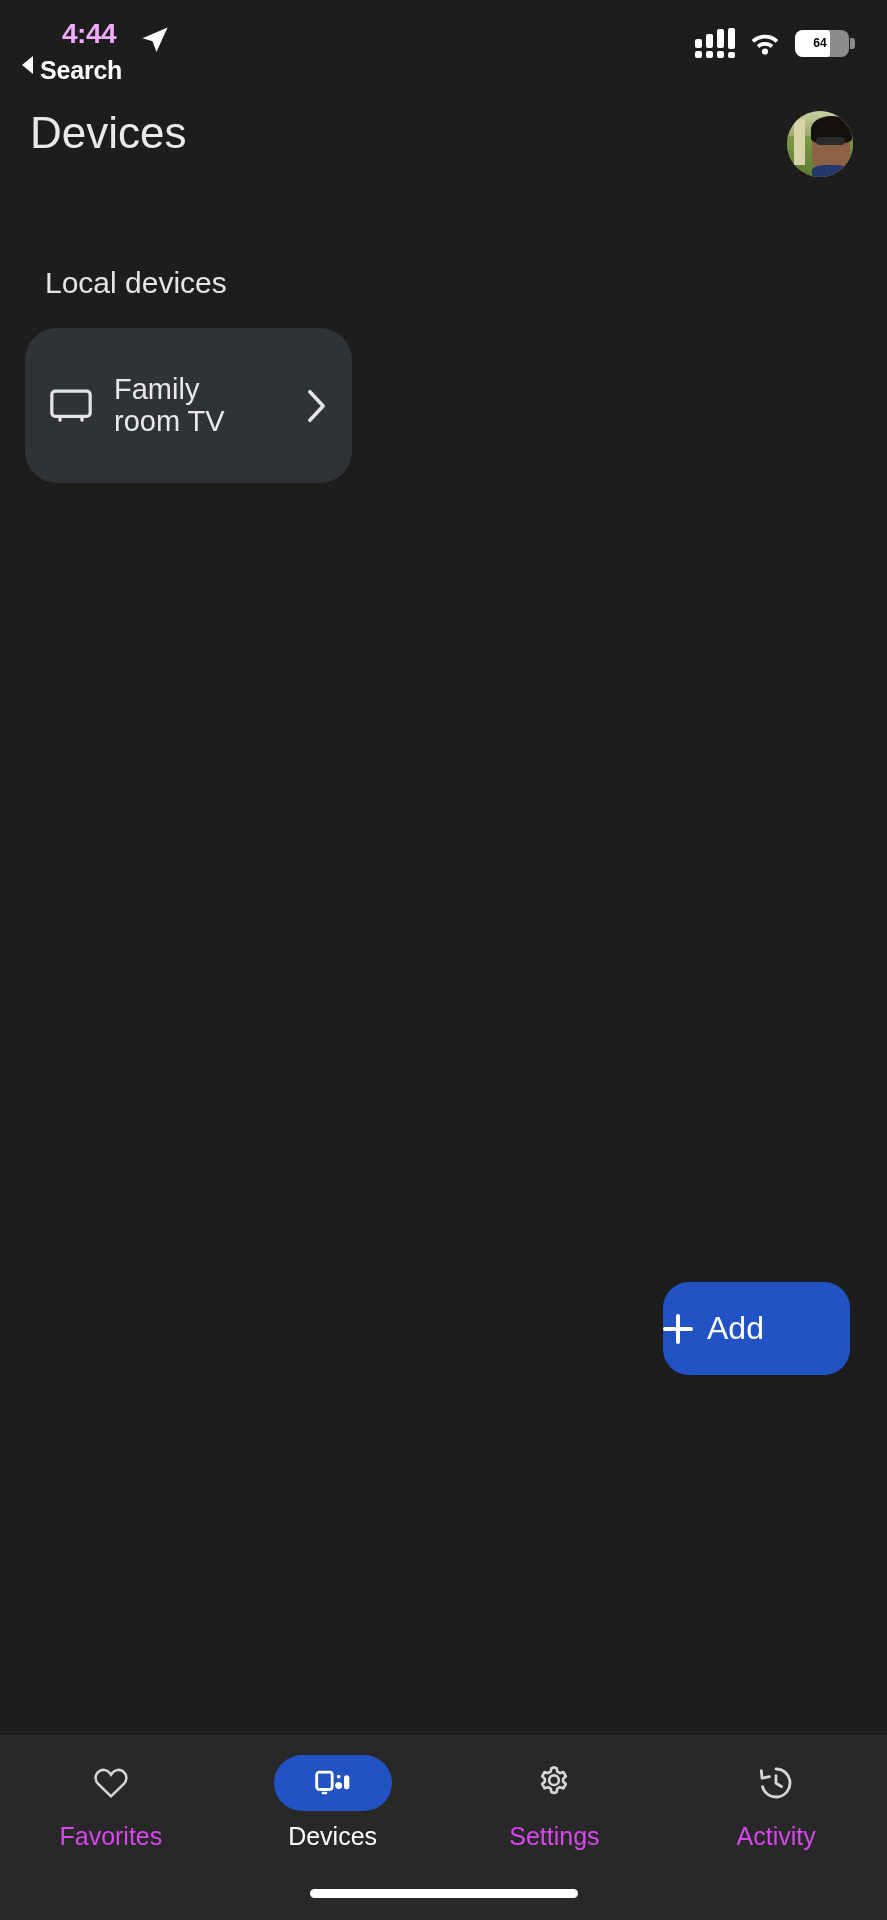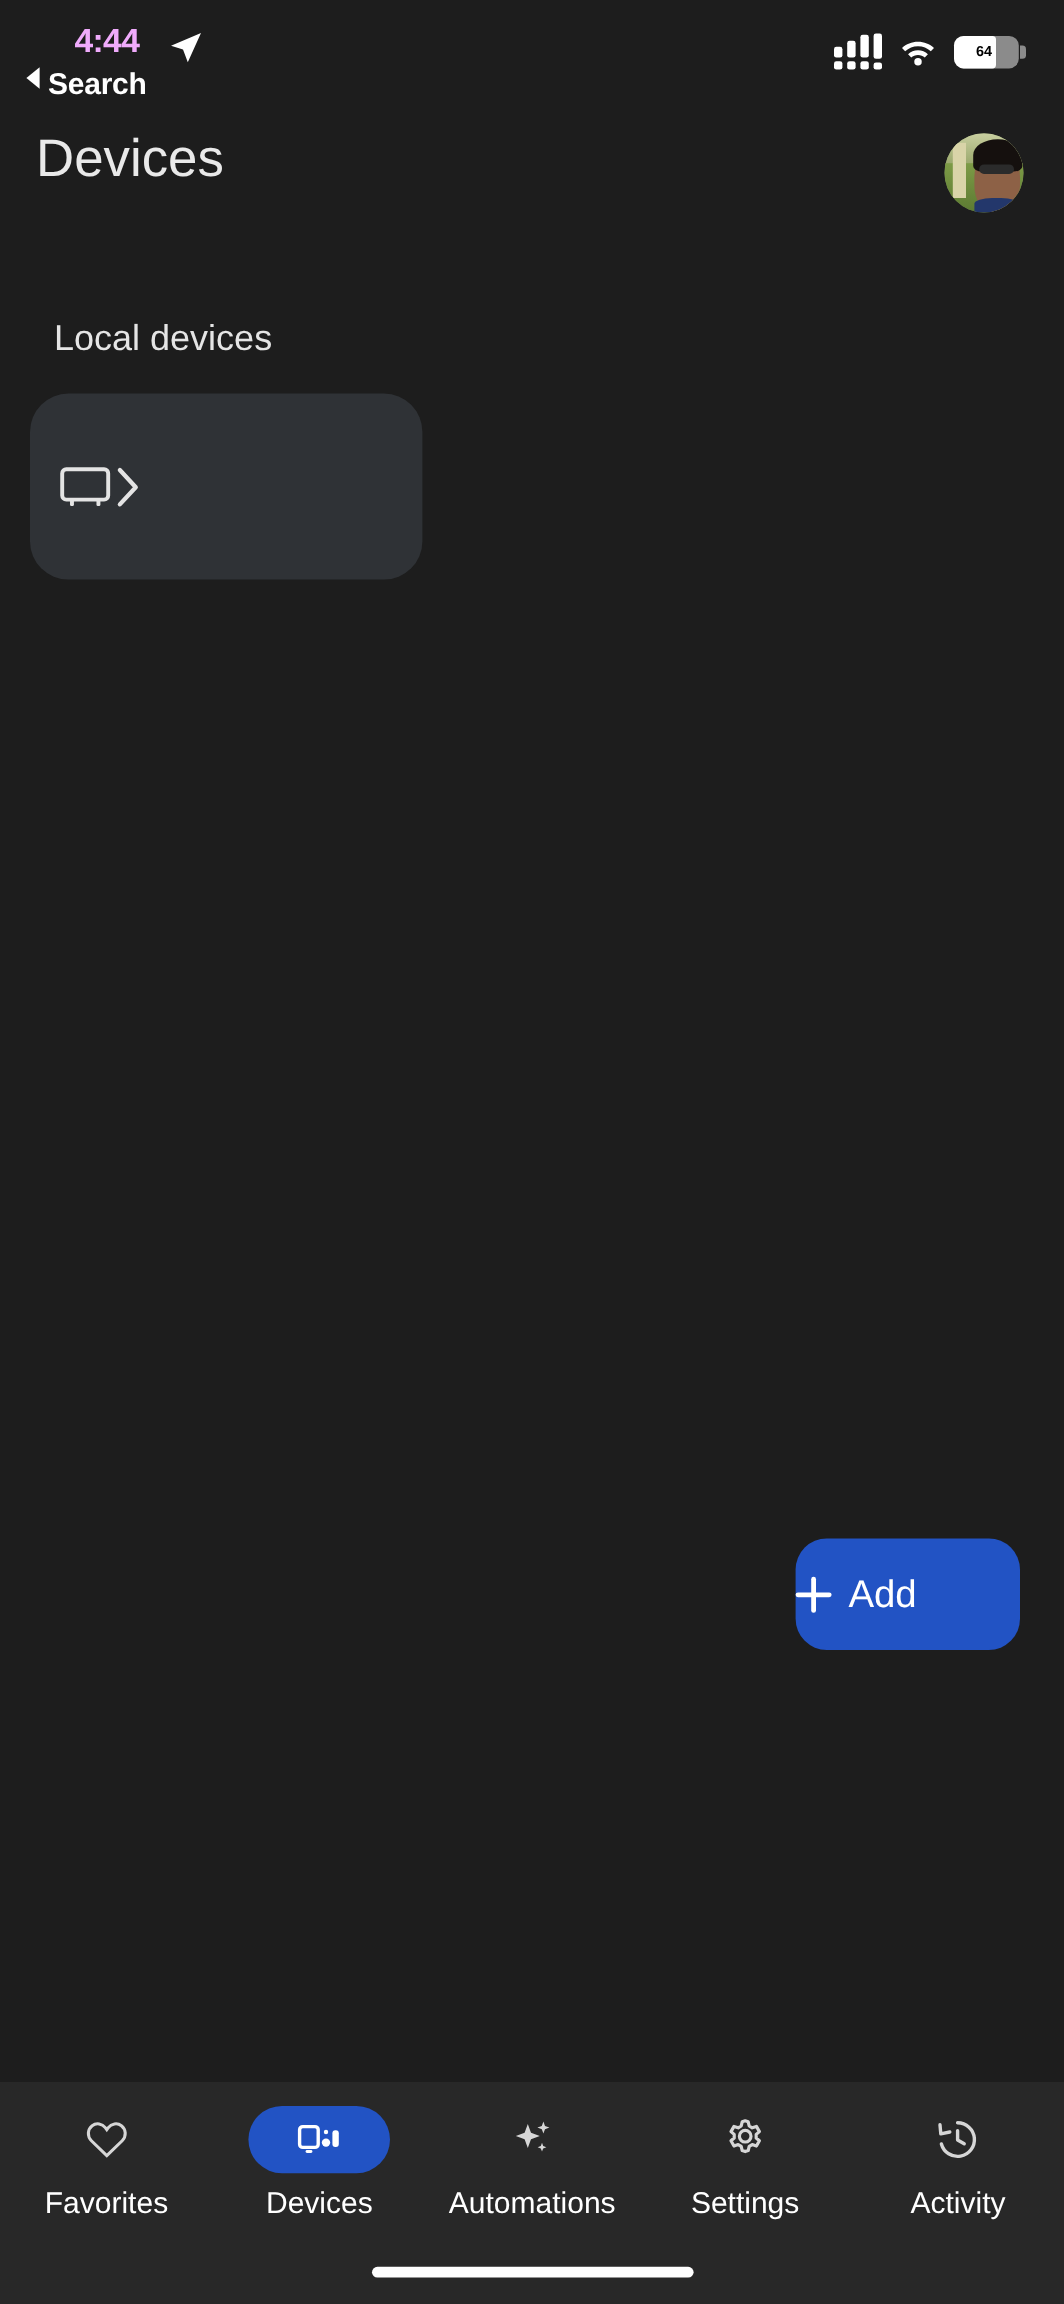--- a/index.html
+++ b/index.html
@@ -214,21 +214,21 @@
   .tab .ico-wrap {
     width: 118px; height: 56px;
     border-radius: 28px;
     display: flex;
     align-items: center;
     justify-content: center;
   }
   .tab.active .ico-wrap { background: #2253c4; }
   .tab .tlabel {
     font-size: 25px;
-    color: #ffffff;
+    color: #d946ef;
   }
   .tab.active .tlabel { color: #ffffff; }
   .tab svg { display: block; }
 
   .home-indicator {
     position: absolute;
     left: 50%;
     transform: translateX(-50%);
     bottom: 22px;
     width: 268px; height: 9px;
@@ -298,20 +298,24 @@
   </div>
 
   <div class="section-label">Local devices</div>
 
   <div class="device-card">
     <svg class="tv-icon" viewBox="0 0 24 24">
       <rect x="2" y="4.2" width="20" height="13.2" rx="1.8" ry="1.8" fill="none" stroke="#e4e4e4" stroke-width="1.7"></rect>
       <rect x="5.4" y="17.6" width="1.7" height="2.6" rx="0.6" fill="#e4e4e4"></rect>
       <rect x="16.9" y="17.6" width="1.7" height="2.6" rx="0.6" fill="#e4e4e4"></rect>
     </svg>
+    <div class="device-name">
+      <div>Family</div>
+      <div>room TV</div>
+    </div>
     <svg class="chevron" viewBox="0 0 12 20">
       <path d="M2.4 1.6 L10.2 10 L2.4 18.4" fill="none" stroke="#e4e4e4" stroke-width="2.1" stroke-linecap="round" stroke-linejoin="round"></path>
     </svg>
   </div>
 
   <div class="fab">
     <span class="plus"></span>
     <span class="label">Add</span>
   </div>
 
@@ -332,30 +336,20 @@
           <rect x="2.2" y="5.5" width="9.3" height="10.4" rx="1.6" fill="none" stroke="#fff" stroke-width="1.7"></rect>
           <rect x="5.2" y="17.2" width="3.4" height="1.5" rx="0.7" fill="#fff"></rect>
           <circle cx="15.4" cy="13.5" r="2.1" fill="#fff"></circle>
           <rect x="18.6" y="7.3" width="3.2" height="8.4" rx="1.5" fill="#fff"></rect>
           <circle cx="15.4" cy="8.2" r="1.1" fill="#fff"></circle>
         </svg>
       </div>
       <div class="tlabel">Devices</div>
     </div>
 
-    <div class="tab">
-      <div class="ico-wrap">
-        <svg width="40" height="40" viewBox="0 0 24 24">
-          <path d="M9.5 4.2 11.1 8.6 15.5 10.2 11.1 11.8 9.5 16.2 7.9 11.8 3.5 10.2 7.9 8.6Z" fill="#d6d6d6"></path>
-          <path d="M17.3 3.0 18.1 5.2 20.3 6.0 18.1 6.8 17.3 9.0 16.5 6.8 14.3 6.0 16.5 5.2Z" fill="#d6d6d6"></path>
-          <path d="M16.6 13.6 17.2 15.2 18.8 15.8 17.2 16.4 16.6 18.0 16.0 16.4 14.4 15.8 16.0 15.2Z" fill="#d6d6d6"></path>
-        </svg>
-      </div>
-      <div class="tlabel">Automations</div>
-    </div>
 
     <div class="tab">
       <div class="ico-wrap">
         <svg width="40" height="40" viewBox="0 0 24 24">
           <path d="M12 2.6l1.5.5.5 2.1 1.5.9 2.1-.7 1.5 2.6-1.6 1.4v1.8l1.6 1.4-1.5 2.6-2.1-.7-1.5.9-.5 2.1-1.5.5-1.5-.5-.5-2.1-1.5-.9-2.1.7-1.5-2.6L6.5 11.2V9.4L4.9 8l1.5-2.6 2.1.7 1.5-.9.5-2.1z" fill="none" stroke="#d6d6d6" stroke-width="1.6" stroke-linejoin="round"></path>
           <circle cx="12" cy="10.3" r="2.9" fill="none" stroke="#d6d6d6" stroke-width="1.6"></circle>
         </svg>
       </div>
       <div class="tlabel">Settings</div>
     </div>

